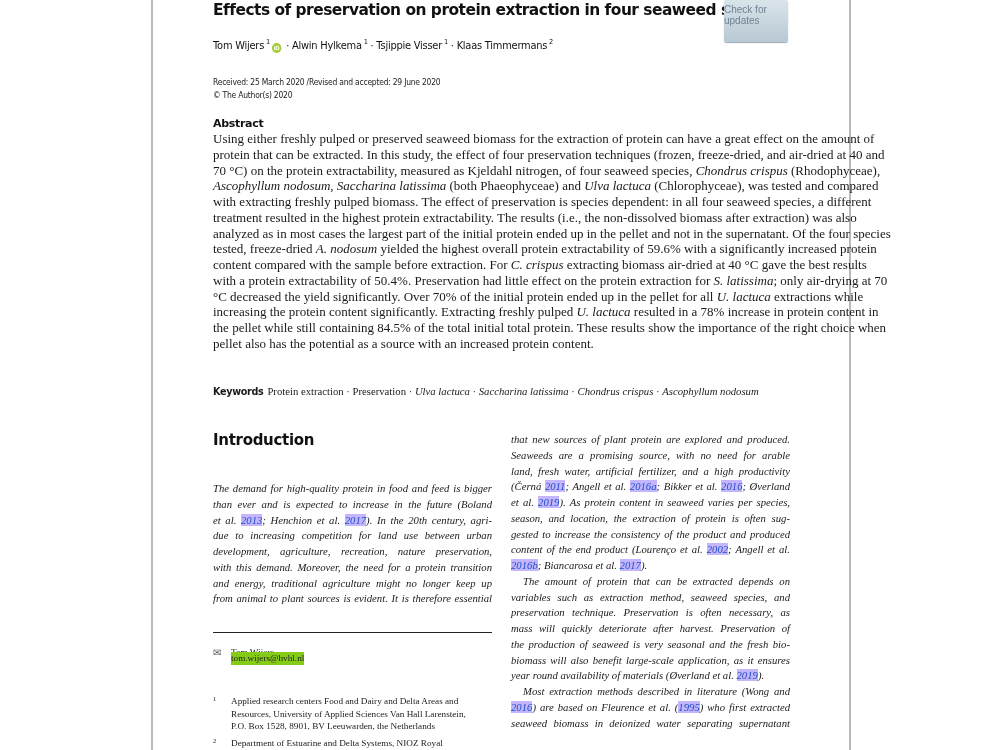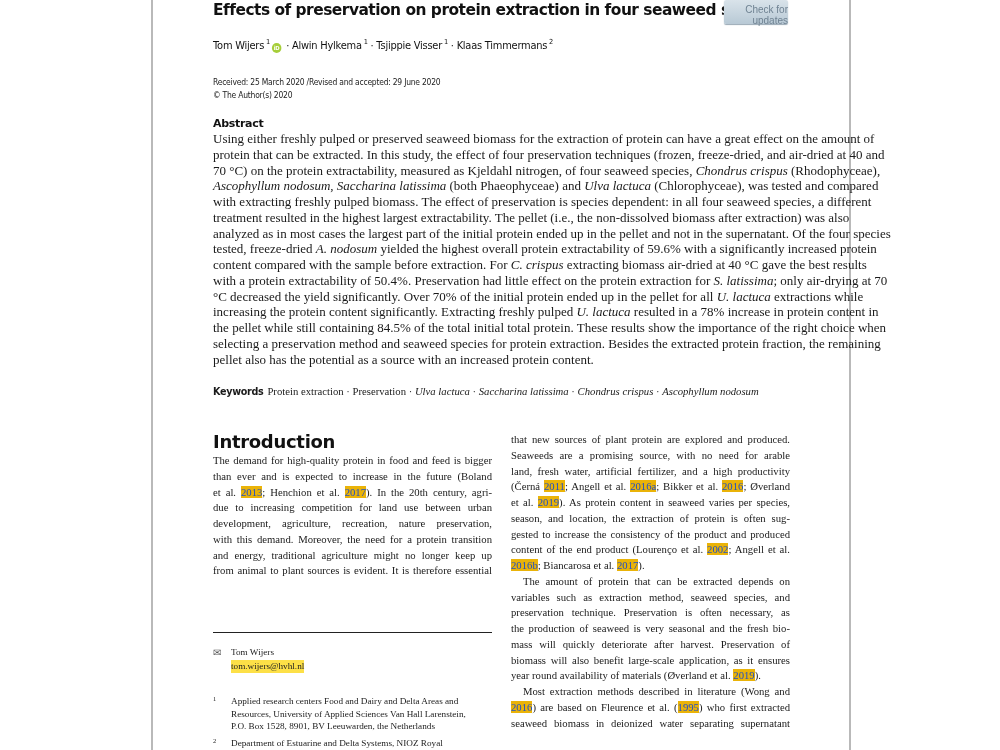--- a/index.html
+++ b/index.html
@@ -2,51 +2,51 @@
 <html><head>
 <meta charset="utf-8">
 <style>
   html, body { margin: 0; padding: 0; }
   body { width: 1000px; height: 750px; overflow: hidden; background: #ffffff; position: relative; }
   .page { position: absolute; left: 151px; top: -4px; width: 696px; height: 760px; background: #fff;
           border-left: 2px solid #b9b9b9; border-right: 2px solid #b9b9b9; }
   .content { position: absolute; left: 60px; top: 0; width: 578px; }
   .title { position: absolute; left: 0; top: 4px; font-family: "DejaVu Sans", sans-serif; font-size: 16.6px; font-weight: 600;
            letter-spacing: -0.55px; color: #111; white-space: nowrap; transform: scaleX(0.93); transform-origin: left top; }
-  .cfu { position: absolute; left: 511px; top: 4px; width: 64px; height: 24px; background: linear-gradient(#d9e3ea, #b8c9d5);
+  .cfu { position: absolute; left: 511px; top: 4px; width: 64px; height: 42px; background: linear-gradient(#d9e3ea, #b8c9d5);
          border-radius: 2px; box-shadow: 0 1px 1px #9aa9b5; color: #6f8292; font-family: "Liberation Sans", sans-serif;
-         font-size: 10px; line-height: 11px; text-align: right; padding-top: 4px; box-sizing: border-box; cursor: pointer; }
+         font-size: 10px; line-height: 11px; text-align: left; padding-top: 4px; box-sizing: border-box; cursor: pointer; }
   .authors { position: absolute; left: 0; top: 42px; font-family: "DejaVu Sans", sans-serif; font-size: 10.4px; color: #111;
              white-space: nowrap; letter-spacing: -0.25px; transform: scaleX(0.95); transform-origin: left top; }
   .authors sup { font-size: 7px; vertical-align: 5px; margin-left: 2px; }
   .orcid { display: inline-block; width: 10px; height: 10px; border-radius: 50%; background: #a6ce39; color: #fff;
            font-size: 5.5px; line-height: 10px; text-align: center; vertical-align: -1px; margin: 0 2px; font-weight: bold; }
   .dates { position: absolute; left: 0; top: 80px; font-family: "DejaVu Sans", sans-serif; font-size: 8.2px; color: #222;
            line-height: 12.5px; letter-spacing: -0.25px; transform: scaleX(0.93); transform-origin: left top; white-space: nowrap; }
   .abs-h { position: absolute; left: 0; top: 121px; font-family: "DejaVu Sans", sans-serif; font-size: 11px; font-weight: bold; color: #111; letter-spacing: -0.3px; }
   .abstract { position: absolute; left: 0; top: 135px; width: 578px; font-family: "Liberation Serif", serif; font-size: 13px;
               line-height: 15.75px; color: #1a1a1a; text-align: justify; text-align-last: left; }
   .abstract .ln { display: block; text-align: justify; text-align-last: justify; white-space: nowrap; height: 15.75px; }
   .abstract .ln.last { text-align-last: left; }
   .kw { position: absolute; left: 0; top: 389px; font-family: "Liberation Serif", serif; font-size: 10.7px; color: #1a1a1a; white-space: nowrap; }
   .kw .kwh { font-family: "DejaVu Sans", sans-serif; font-weight: bold; font-size: 9.6px; letter-spacing: -0.3px; margin-right: 4px; }
   .kw i { font-style: italic; }
-  .intro-h { position: absolute; left: 0; top: 435px; font-family: "DejaVu Sans", sans-serif; font-size: 18px; font-weight: bold; color: #111; letter-spacing: -0.3px; }
+  .intro-h { position: absolute; left: 0; top: 435px; font-family: "DejaVu Sans", sans-serif; font-size: 15px; font-weight: bold; color: #111; letter-spacing: -0.3px; }
   .col { position: absolute; width: 279px; font-family: "Liberation Serif", serif; font-size: 10.7px; line-height: 15.75px; color: #1a1a1a; }
-  .col .ln { display: block; text-align: justify; text-align-last: justify; white-space: nowrap; height: 15.75px; }
+  .col .ln { display: block; text-align: justify; text-align-last: justify; white-space: nowrap; height: 15.75px; font-style: italic; }
   .col .ln.last { text-align-last: left; }
   .col .ln.ind { text-indent: 12px; }
-  .col1 { left: 0; top: 457px; }
+  .col1 { left: 0; top: 485px; }
   .col2 { left: 298px; top: 436px; }
-  .ref { color: #1f4fc7; background: #eab308; }
+  .ref { color: #1f4fc7; background: #c4b5fd; }
   .rule { position: absolute; left: 0; top: 636px; width: 279px; height: 1px; background: #222; }
   .corr { position: absolute; left: 0; top: 650px; font-family: "Liberation Serif", serif; font-size: 9.2px; line-height: 12.5px; color: #222; }
   .corr .env { position: absolute; left: 0; top: 1px; font-size: 10px; color: #555; }
   .corr .nm { position: absolute; left: 18px; top: 0; white-space: nowrap; }
-  .corr .em { position: absolute; left: 18px; top: 14px; white-space: nowrap; background: #fde047; }
+  .corr .em { position: absolute; left: 18px; top: 6px; white-space: nowrap; background: #84cc16; }
   .aff { position: absolute; left: 0; font-family: "Liberation Serif", serif; font-size: 9.2px; line-height: 12.5px; color: #222; }
   .aff .num { position: absolute; left: 0; top: -2px; font-size: 6.5px; }
   .aff .txt { position: absolute; left: 18px; top: 0; white-space: nowrap; }
   .aff1 { top: 699px; }
   .aff2 { top: 741px; }
 </style>
 </head>
 <body>
 
 <div class="page">
@@ -66,29 +66,28 @@
       <div>© The Author(s) 2020</div>
     </div>
 
     <div class="abs-h">Abstract</div>
     <div class="abstract" id="abstract">
         <span class="ln">Using either freshly pulped or preserved seaweed biomass for the extraction of protein can have a great effect on the amount of</span>
         <span class="ln">protein that can be extracted. In this study, the effect of four preservation techniques (frozen, freeze-dried, and air-dried at 40 and</span>
         <span class="ln">70 °C) on the protein extractability, measured as Kjeldahl nitrogen, of four seaweed species, <i>Chondrus crispus</i> (Rhodophyceae),</span>
         <span class="ln"><i>Ascophyllum nodosum</i>, <i>Saccharina latissima</i> (both Phaeophyceae) and <i>Ulva lactuca</i> (Chlorophyceae), was tested and compared</span>
         <span class="ln">with extracting freshly pulped biomass. The effect of preservation is species dependent: in all four seaweed species, a different</span>
-        <span class="ln">treatment resulted in the highest largest extractability. The pellet (i.e., the non-dissolved biomass after extraction) was also</span>
+        <span class="ln">treatment resulted in the highest protein extractability. The results (i.e., the non-dissolved biomass after extraction) was also</span>
         <span class="ln">analyzed as in most cases the largest part of the initial protein ended up in the pellet and not in the supernatant. Of the four species</span>
         <span class="ln">tested, freeze-dried <i>A. nodosum</i> yielded the highest overall protein extractability of 59.6% with a significantly increased protein</span>
         <span class="ln">content compared with the sample before extraction. For <i>C. crispus</i> extracting biomass air-dried at 40 °C gave the best results</span>
         <span class="ln">with a protein extractability of 50.4%. Preservation had little effect on the protein extraction for <i>S. latissima</i>; only air-drying at 70</span>
         <span class="ln">°C decreased the yield significantly. Over 70% of the initial protein ended up in the pellet for all <i>U. lactuca</i> extractions while</span>
         <span class="ln">increasing the protein content significantly. Extracting freshly pulped <i>U. lactuca</i> resulted in a 78% increase in protein content in</span>
         <span class="ln">the pellet while still containing 84.5% of the total initial total protein. These results show the importance of the right choice when</span>
-        <span class="ln">selecting a preservation method and seaweed species for protein extraction. Besides the extracted protein fraction, the remaining</span>
         <span class="ln last">pellet also has the potential as a source with an increased protein content.</span>
       </div>
 
     <div class="kw">
       <span class="kwh">Keywords</span><span id="kwlist">Protein extraction · Preservation · <i>Ulva lactuca</i> · <i>Saccharina latissima</i> · <i>Chondrus crispus</i> · <i>Ascophyllum nodosum</i></span>
     </div>
 
     <div class="intro-h">Introduction</div>
     <div class="col col1" id="col1">
         <span class="ln">The demand for high-quality protein in food and feed is bigger</span>
@@ -106,22 +105,22 @@
         <span class="ln">land, fresh water, artificial fertilizer, and a high productivity</span>
         <span class="ln">(Černá <a class="ref">2011</a>; Angell et al. <a class="ref">2016a</a>; Bikker et al. <a class="ref">2016</a>; Øverland</span>
         <span class="ln">et al. <a class="ref">2019</a>). As protein content in seaweed varies per species,</span>
         <span class="ln">season, and location, the extraction of protein is often sug-</span>
         <span class="ln">gested to increase the consistency of the product and produced</span>
         <span class="ln">content of the end product (Lourenço et al. <a class="ref">2002</a>; Angell et al.</span>
         <span class="ln last"><a class="ref">2016b</a>; Biancarosa et al. <a class="ref">2017</a>).</span>
         <span class="ln ind">The amount of protein that can be extracted depends on</span>
         <span class="ln">variables such as extraction method, seaweed species, and</span>
         <span class="ln">preservation technique. Preservation is often necessary, as</span>
+        <span class="ln">mass will quickly deteriorate after harvest. Preservation of</span>
         <span class="ln">the production of seaweed is very seasonal and the fresh bio-</span>
-        <span class="ln">mass will quickly deteriorate after harvest. Preservation of</span>
         <span class="ln">biomass will also benefit large-scale application, as it ensures</span>
         <span class="ln last">year round availability of materials (Øverland et al. <a class="ref">2019</a>).</span>
         <span class="ln ind">Most extraction methods described in literature (Wong and</span>
         <span class="ln"><a class="ref">2016</a>) are based on Fleurence et al. (<a class="ref">1995</a>) who first extracted</span>
         <span class="ln">seaweed biomass in deionized water separating supernatant</span>
       </div>
 
     <div class="rule"></div>
     <div class="corr">
       <span class="env">✉</span>

